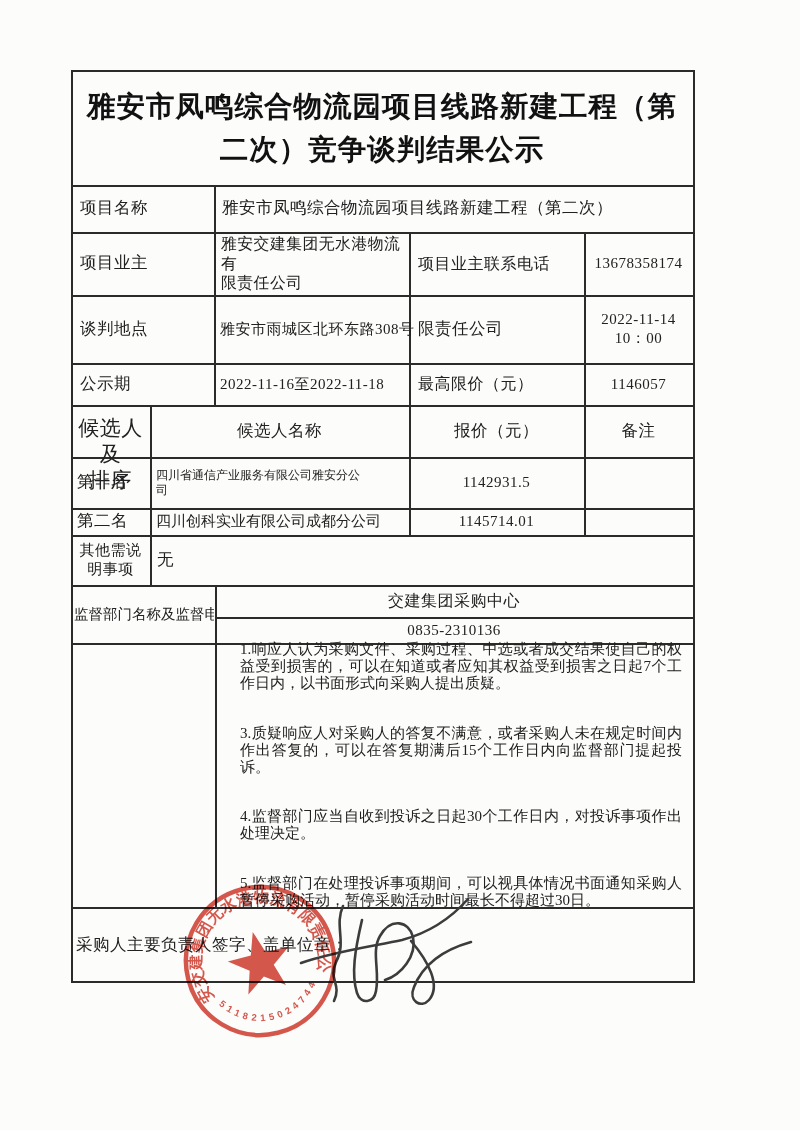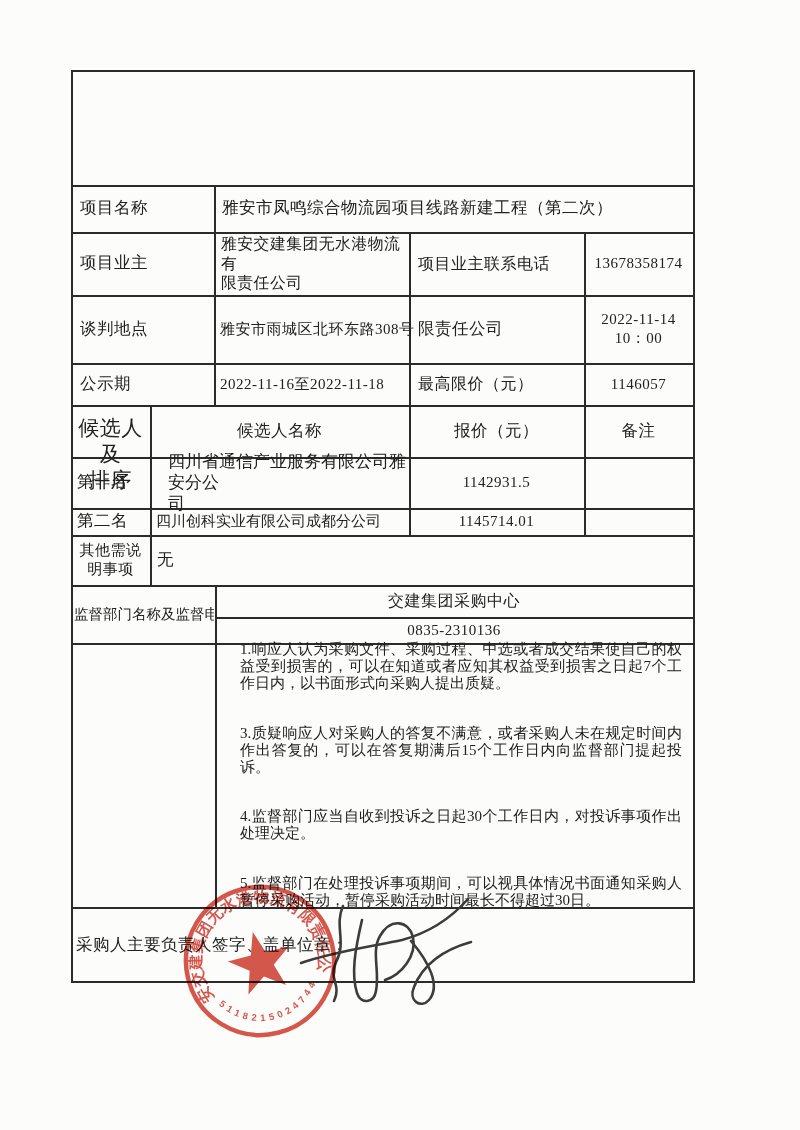--- a/index.html
+++ b/index.html
@@ -49,20 +49,21 @@
   <div class="hl" style="left:71px;top:981px;width:624px"></div>
 
   <div class="vl" style="left:71px;top:70px;height:913px"></div>
   <div class="vl" style="left:693px;top:70px;height:913px"></div>
   <div class="vl" style="left:214px;top:185px;height:220px"></div>
   <div class="vl" style="left:409px;top:232px;height:303px"></div>
   <div class="vl" style="left:584px;top:232px;height:303px"></div>
   <div class="vl" style="left:150px;top:405px;height:180px"></div>
   <div class="vl" style="left:215px;top:585px;height:322px"></div>
 
+  <div class="c ctr title" style="left:75px;top:72px;width:614px;height:111px">雅安市凤鸣综合物流园项目线路新建工程（第二次）竞争谈判结果公示</div>
 
   <div class="c padl" style="left:73px;top:187px;width:139px;height:43px">项目名称</div>
   <div class="c nw" style="left:222px;top:187px;width:468px;height:43px">雅安市凤鸣综合物流园项目线路新建工程（第二次）</div>
 
   <div class="c padl" style="left:73px;top:234px;width:139px;height:59px">项目业主</div>
   <div class="c pre" style="left:221px;top:234px;width:186px;height:59px;font-size:15.8px">雅安交建集团无水港物流有
 限责任公司</div>
   <div class="c padl" style="left:411px;top:234px;width:171px;height:59px;font-size:16px">项目业主联系电话</div>
   <div class="c ctr f15" style="left:586px;top:234px;width:105px;height:59px">13678358174</div>
 
@@ -77,21 +78,21 @@
   <div class="c padl nw" style="left:411px;top:365px;width:171px;height:38px;font-size:16px">最高限价（元）</div>
   <div class="c ctr f15" style="left:586px;top:365px;width:105px;height:38px">1146057</div>
 
   <div class="c ctr pre" style="left:73px;top:430px;width:75px;height:48px;font-size:21px">候选人及
 排序</div>
   <div class="c ctr" style="left:152px;top:407px;width:255px;height:48px">候选人名称</div>
   <div class="c ctr" style="left:411px;top:407px;width:171px;height:48px">报价（元）</div>
   <div class="c ctr" style="left:586px;top:407px;width:105px;height:48px">备注</div>
 
   <div class="c" style="left:77px;top:459px;width:73px;height:47px">第一名</div>
-  <div class="c pre" style="left:168px;top:459px;width:252px;height:47px;font-size:17px;letter-spacing:0">四川省通信产业服务有限公司雅安分公
+  <div class="c pre" style="left:156px;top:459px;width:252px;height:47px;font-size:12px;letter-spacing:0">四川省通信产业服务有限公司雅安分公
 司</div>
   <div class="c ctr f15" style="left:411px;top:459px;width:171px;height:47px">1142931.5</div>
   <div class="c" style="left:586px;top:459px;width:105px;height:47px"></div>
 
   <div class="c" style="left:77px;top:510px;width:73px;height:23px">第二名</div>
   <div class="c nw" style="left:156px;top:510px;width:252px;height:23px;font-size:15px;letter-spacing:0">四川创科实业有限公司成都分公司</div>
   <div class="c ctr f15" style="left:411px;top:510px;width:171px;height:23px">1145714.01</div>
   <div class="c" style="left:586px;top:510px;width:105px;height:23px"></div>
 
   <div class="c ctr pre f15" style="left:73px;top:537px;width:75px;height:46px">其他需说

